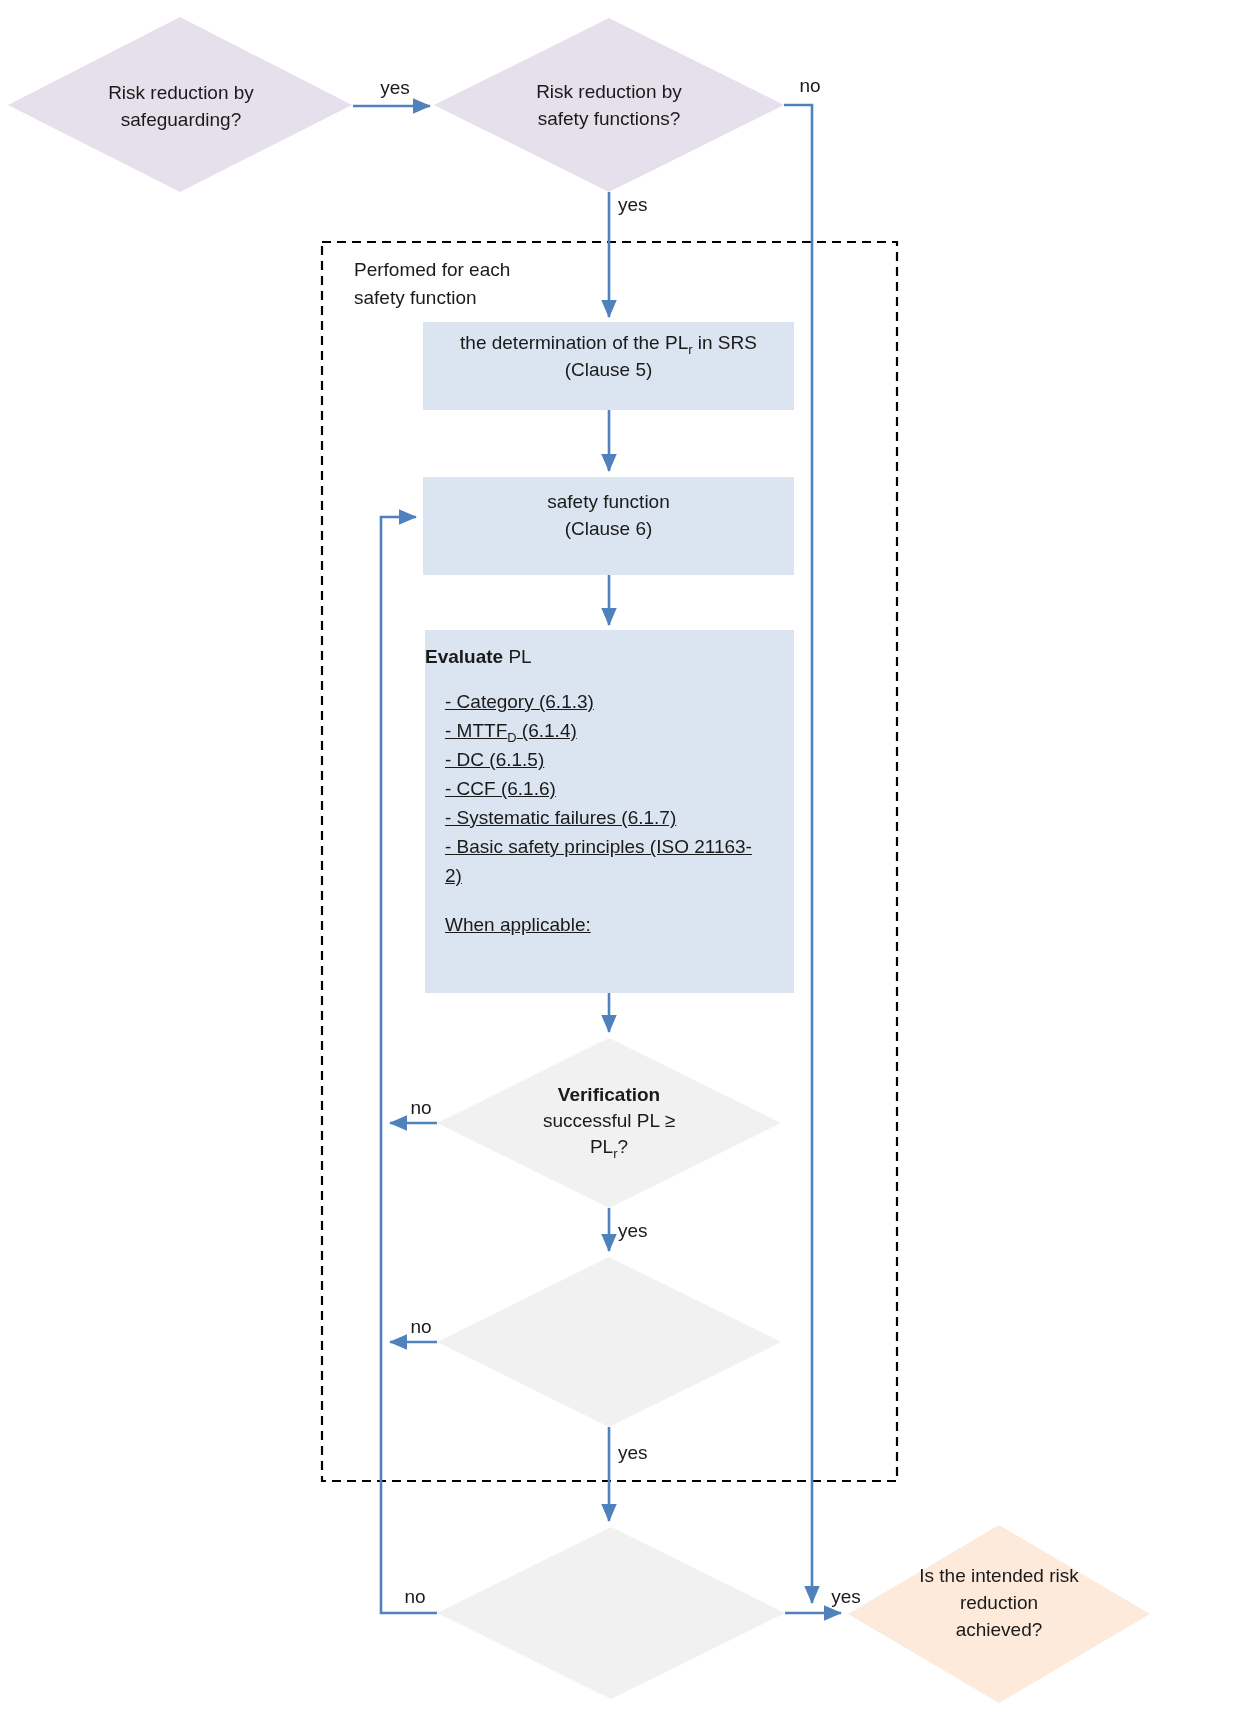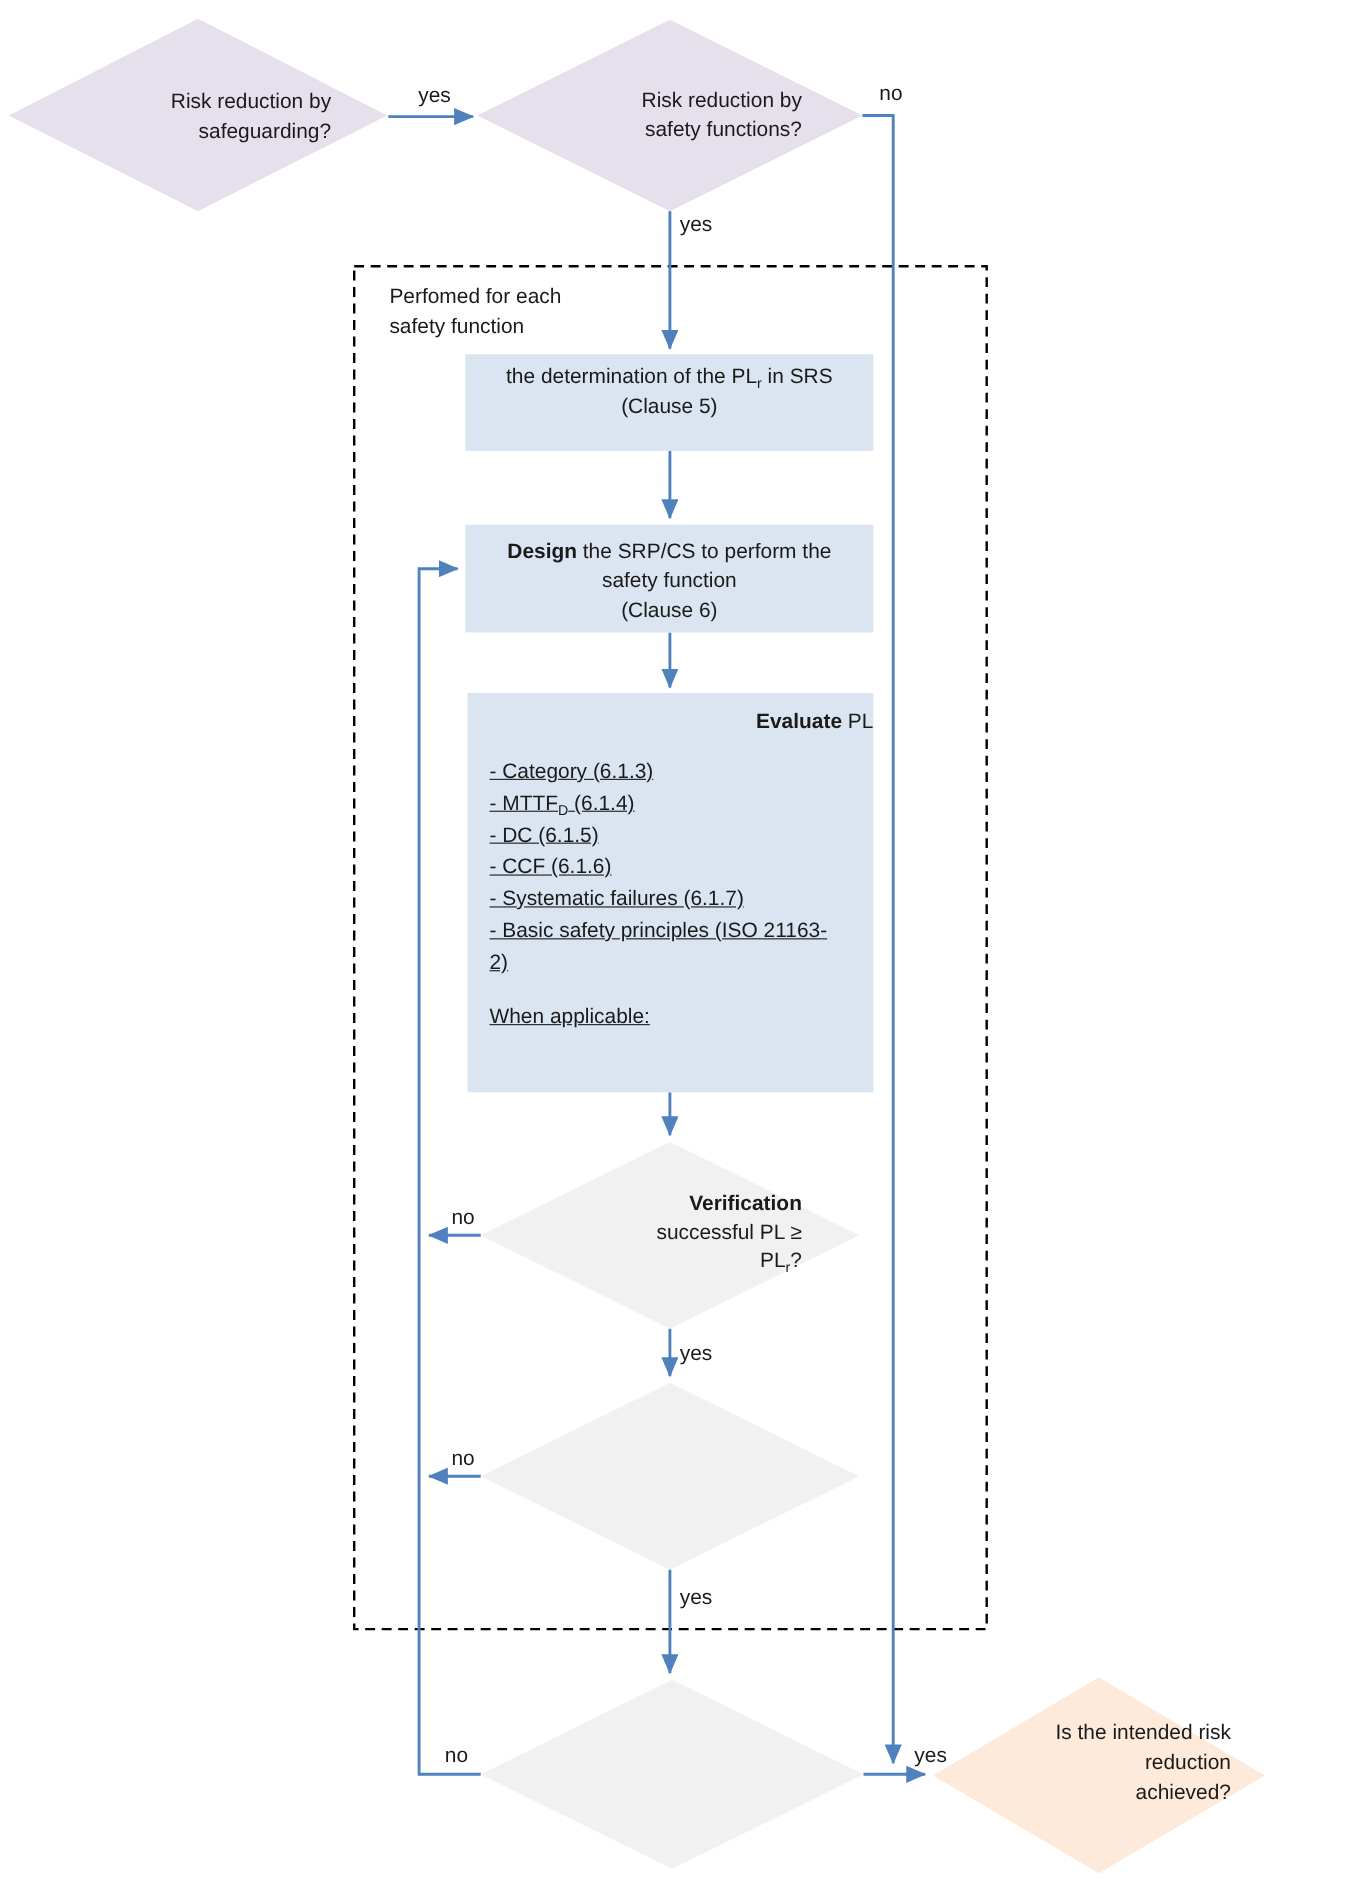--- a/index.html
+++ b/index.html
@@ -15,32 +15,32 @@
     position:relative;
     width:1234px;height:1717px;
     font-family:"Liberation Sans", sans-serif;
     color:var(--text);
     overflow:hidden;
     background:#ffffff;
   }
   #wires{position:absolute;left:0;top:0;z-index:1;}
   .node-text{
     position:absolute;z-index:3;
-    font-size:19px;line-height:27px;text-align:right;
+    font-size:19px;line-height:27px;text-align:center;
   }
   .bluebox{
     position:absolute;z-index:2;
     background:var(--bluebox);
     font-size:19px;line-height:27px;text-align:center;
     box-sizing:border-box;
   }
   #specify-box{left:423px;top:322px;width:371px;height:88px;padding-top:7px;}
   #design-box{left:423px;top:477px;width:371px;height:98px;padding-top:11px;}
   #evaluate-box{left:425px;top:630px;width:369px;height:363px;overflow:hidden;text-align:left;}
-  .eval-title{margin-top:13px;text-align:right;font-size:19px;line-height:27px;}
+  .eval-title{margin-top:13px;text-align:left;font-size:19px;line-height:27px;}
   .eval-list{margin-top:17px;padding-left:20px;padding-right:8px;font-size:19px;line-height:29px;text-decoration:underline;}
   .eval-when{margin-top:20px;}
   .eval-last{margin-top:23px;white-space:nowrap;}
   .edge-label{
     position:absolute;z-index:4;
     font-size:19px;line-height:24px;
   }
   .lbl-center{text-align:center;}
   sub{font-size:0.68em;line-height:0;}
   b{font-weight:bold;}
@@ -106,21 +106,20 @@
     <div>Perfomed for each</div>
     <div>safety function</div>
   </div>
 
   <div class="bluebox" id="specify-box">
     <div><span>the determination of the PL</span><sub>r</sub><span> in SRS</span></div>
     <div>(Clause 5)</div>
   </div>
 
   <div class="bluebox" id="design-box">
-    <div><b>Design</b><span> the SRP/CS to perform the</span></div>
     <div>safety function</div>
     <div>(Clause 6)</div>
   </div>
 
   <div class="bluebox" id="evaluate-box">
     <div class="eval-title"><b>Evaluate</b><span> PL</span></div>
     <div class="eval-list">
       <div>- Category (6.1.3)</div>
       <div><span>- MTTF</span><sub>D</sub><span> (6.1.4)</span></div>
       <div>- DC (6.1.5)</div>

